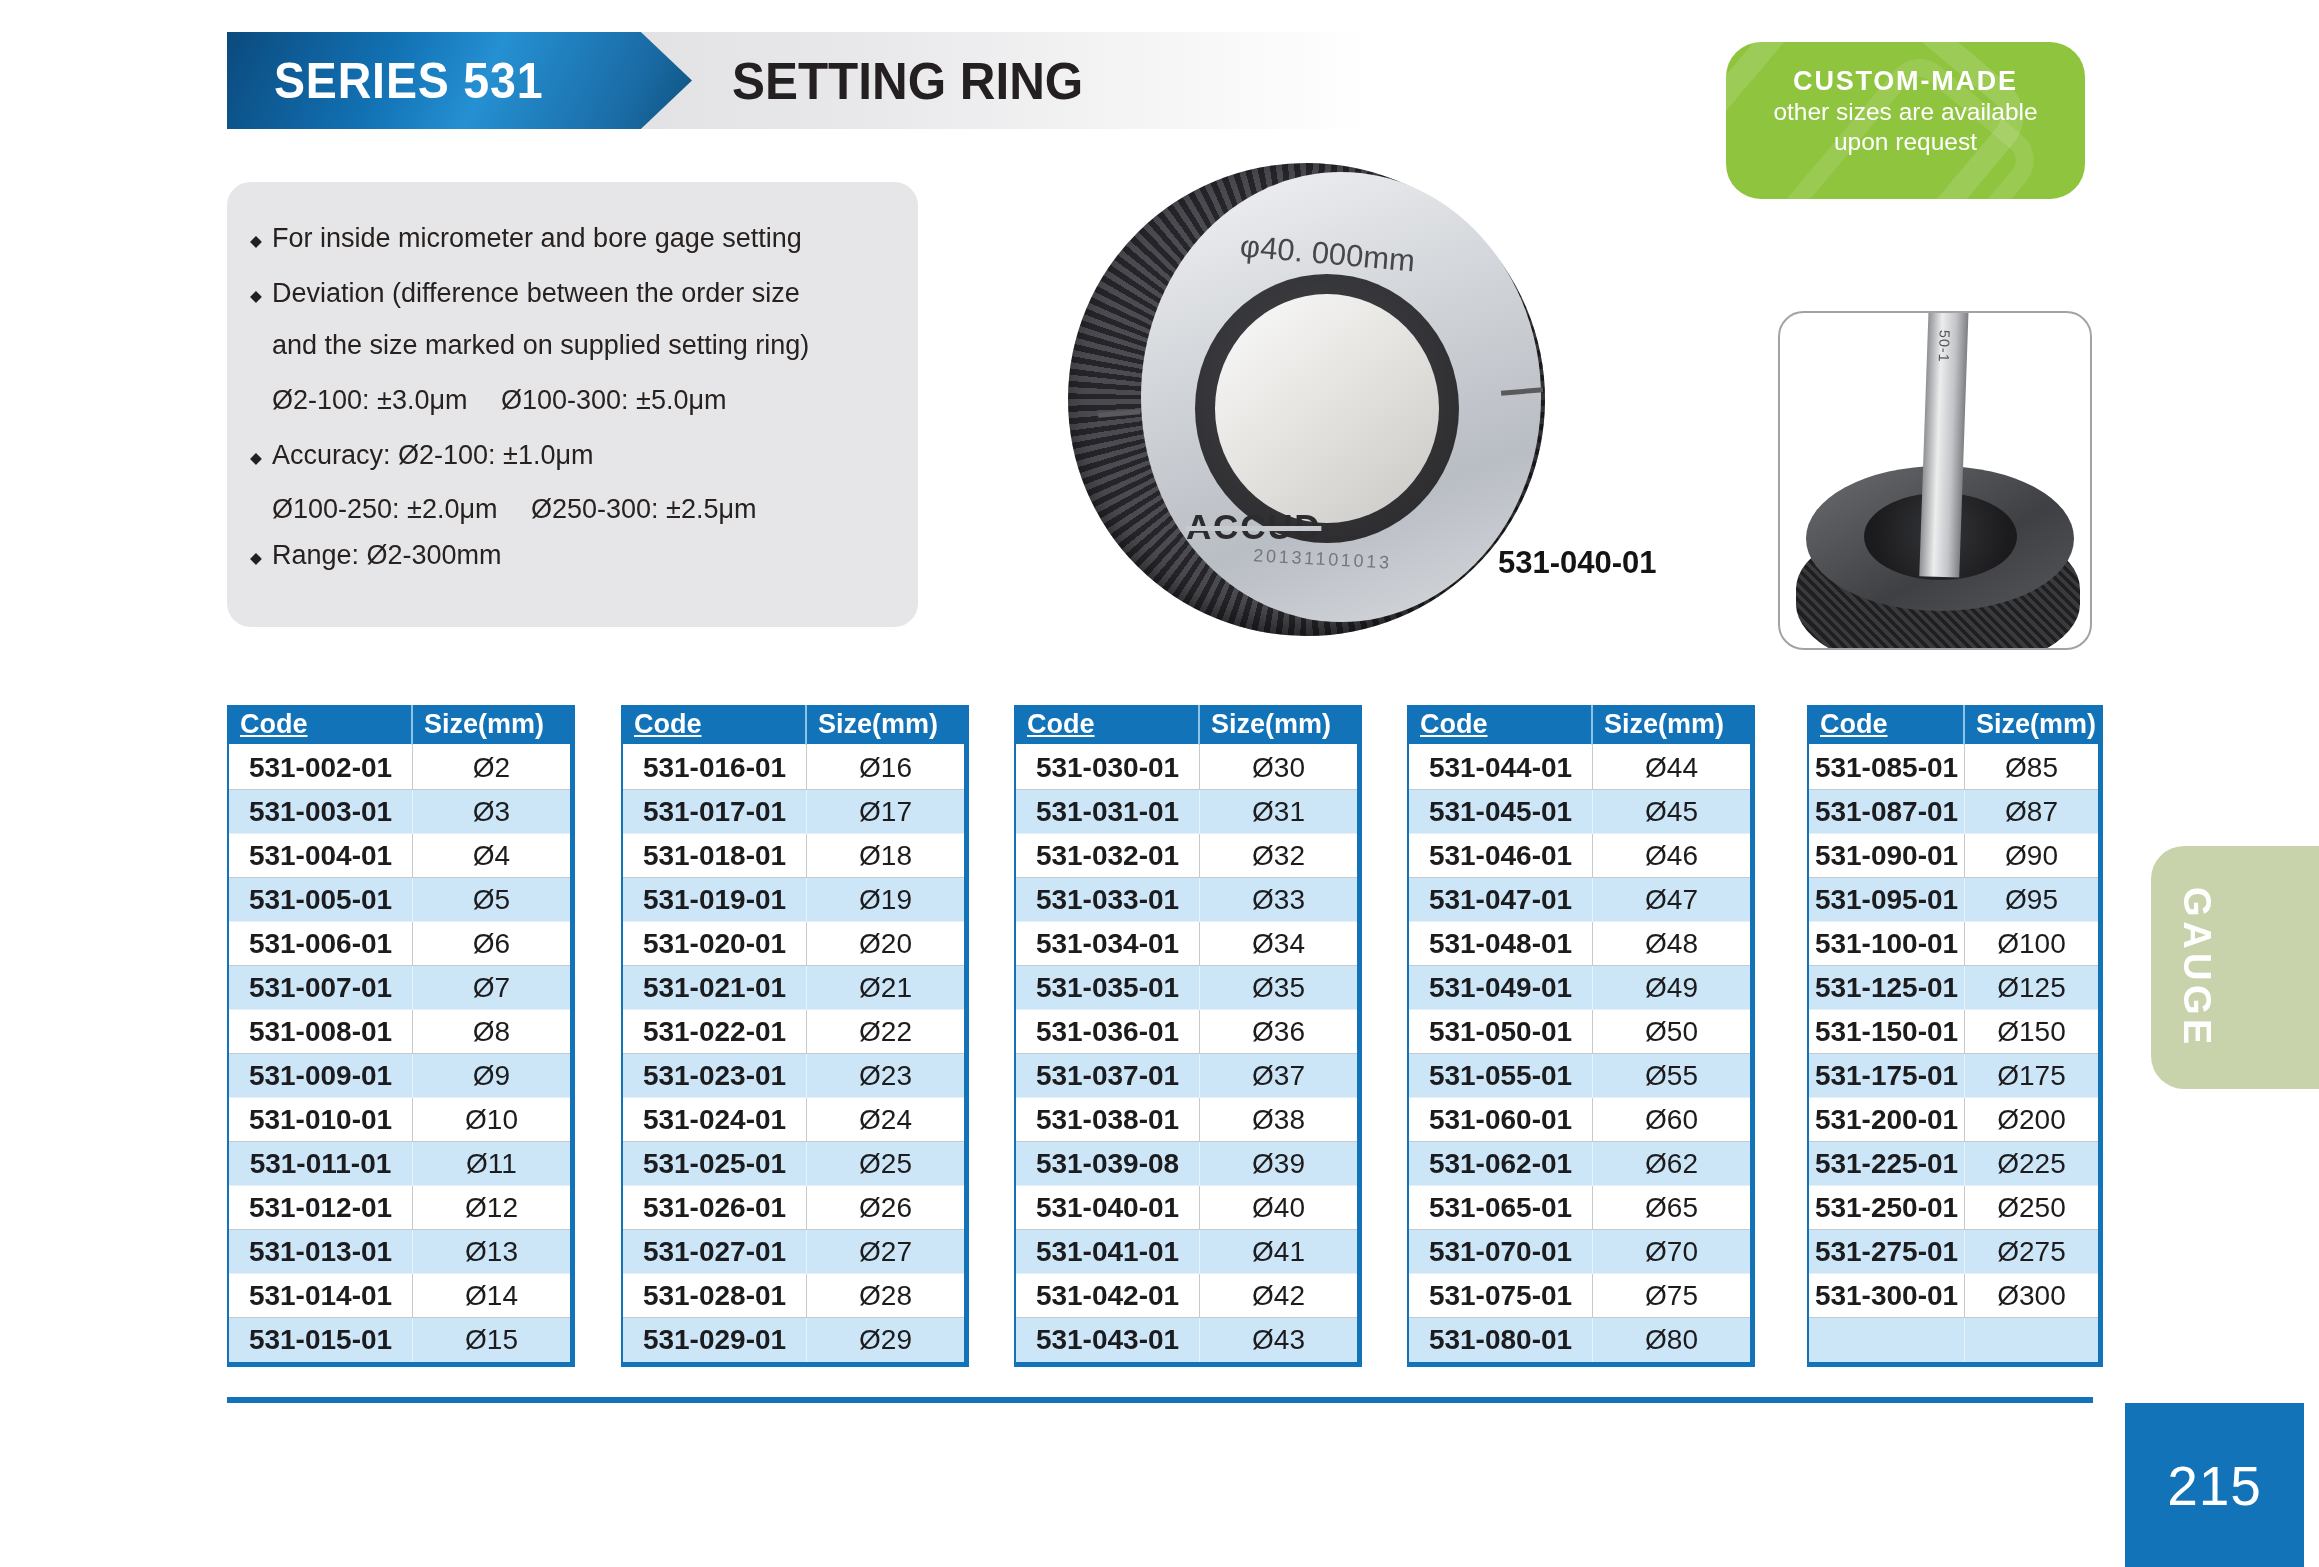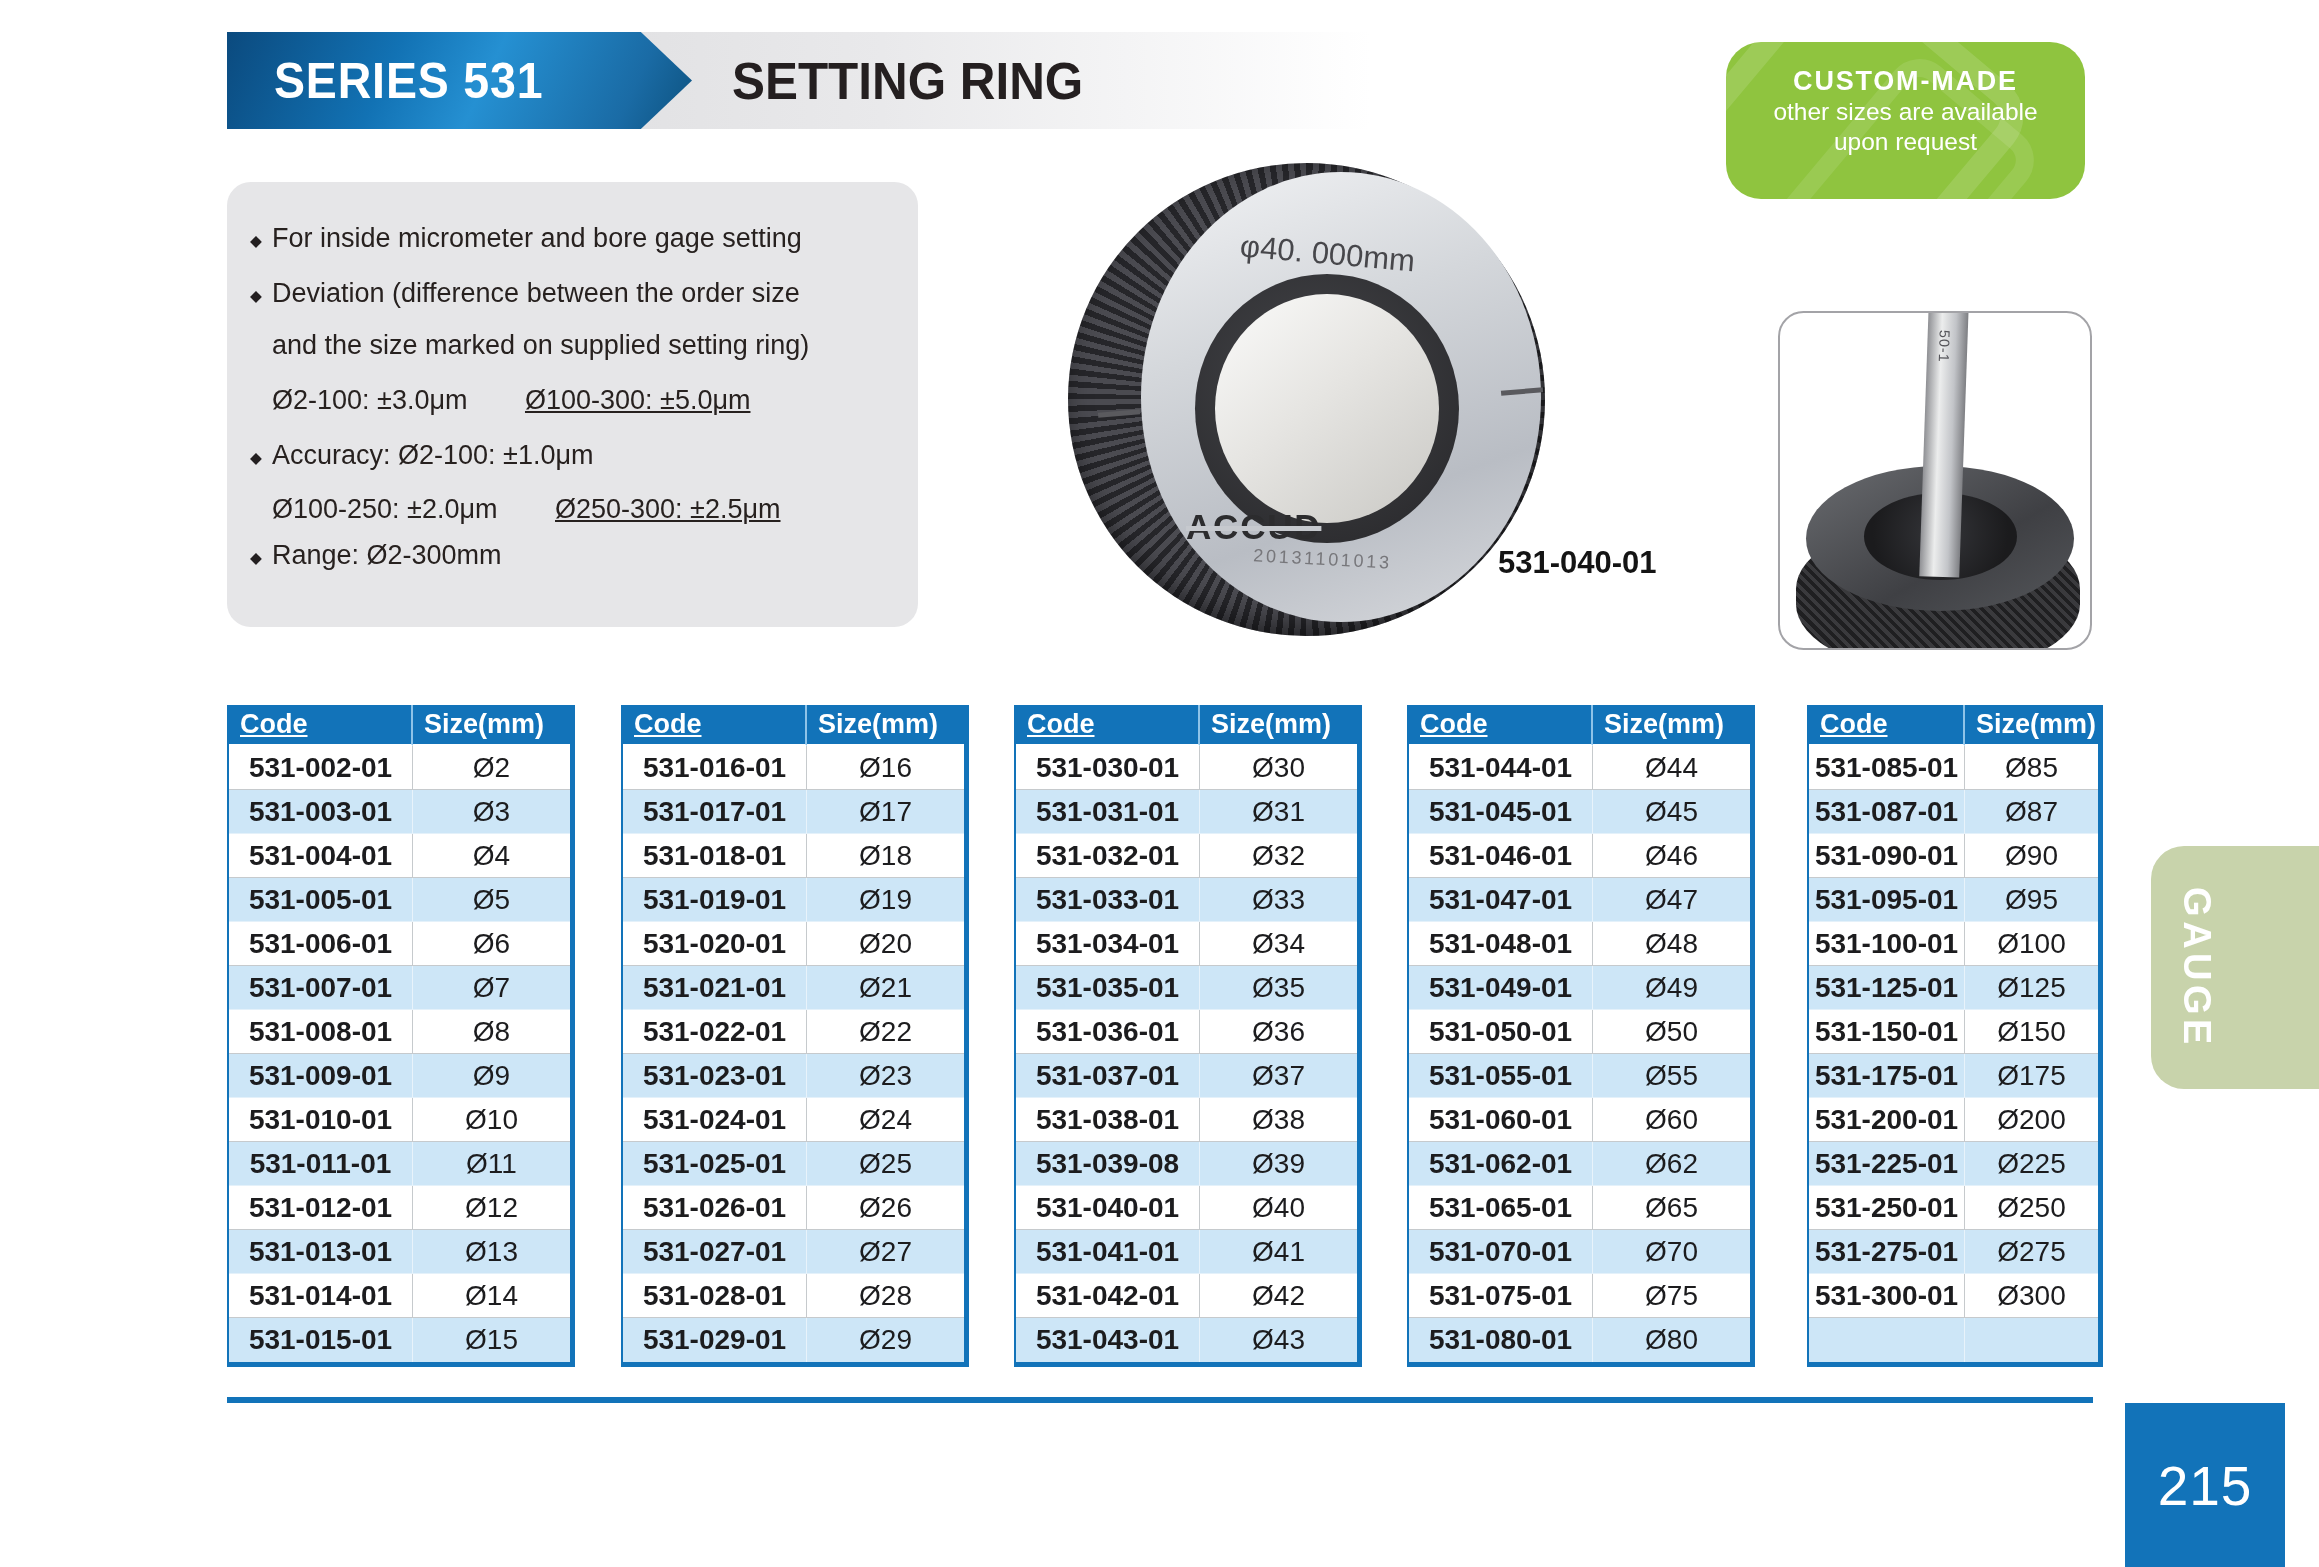--- a/index.html
+++ b/index.html
@@ -28,21 +28,21 @@
     border:18px solid rgba(255,255,255,.10);border-radius:33px;transform:rotate(40deg);}
   .cb-title{position:relative;margin-top:23.6px;font-size:27px;font-weight:bold;letter-spacing:1.8px;z-index:2;}
   .cb-line{position:relative;font-size:24.5px;line-height:30px;z-index:2;}
   .cb-line:first-of-type{margin-top:7.3px;}
 
   
   .features{position:absolute;left:227px;top:182px;width:691px;height:445px;border-radius:23.6px;
     background:#e6e6e8;}
   .feat-line{position:absolute;left:45px;font-size:27px;line-height:36px;white-space:nowrap;color:#27211f;}
   .feat-bullet{position:absolute;left:-22px;top:2.7px;font-size:15.5px;color:#231f20;}
-  .seg.gap{margin-left:50px;text-decoration:underline;}
+  .seg.gap{margin-left:26px;}
 
   
   .photo{position:absolute;left:1036px;top:145px;width:518px;height:505px;}
   .ring-outer{position:absolute;left:32px;top:18px;width:477px;height:473px;border-radius:50%;
     background:repeating-conic-gradient(#26262a 0deg 1.5deg,#4b4b51 1.5deg 3deg);
     box-shadow:inset -5.5px -9px 27px rgba(0,0,0,.55);}
   .ring-face{position:absolute;left:105px;top:27px;width:400px;height:450px;border-radius:50%;
     background:linear-gradient(160deg,#f2f3f5 0%,#d4d7db 35%,#b9bdc4 70%,#d8dade 100%);}
   .ring-bore{position:absolute;left:159px;top:129px;width:264px;height:269px;border-radius:50%;
     background:radial-gradient(circle at 45% 40%,#45464a 0%,#2c2c2f 80%);}
@@ -92,21 +92,21 @@
   .t1 .col-code,.t2 .col-code,.t3 .col-code,.t4 .col-code{width:184px;}
   .t1 .col-size,.t2 .col-size,.t3 .col-size,.t4 .col-size{width:157px;}
   .t5 .col-code{width:156px;} .t5 .col-size{width:133px;}
 
   
   .gauge-tab{position:absolute;left:2151px;top:846px;width:168px;height:243px;background:#c8d3ab;
     border-radius:33px 0 0 33px;}
   .gauge-label{position:absolute;left:23.6px;top:50%;transform:translateY(-50%);
     writing-mode:vertical-rl;font-size:38px;font-weight:bold;color:#fff;letter-spacing:4.5px;}
   .footer-rule{position:absolute;left:227px;top:1397px;width:1866px;height:6.4px;background:#1273b9;}
-  .page-box{position:absolute;left:2125px;top:1403px;width:160px;height:165px;background:#1273b9;
+  .page-box{position:absolute;left:2125px;top:1403px;width:179px;height:165px;background:#1273b9;
     display:flex;align-items:center;justify-content:center;}
   .page-num{color:#fff;font-size:55px;letter-spacing:0.9px;}
 </style>
 </head>
 <body>
 
 <div id="page">
 
   <div class="title-band"></div>
   <div class="series-banner">

